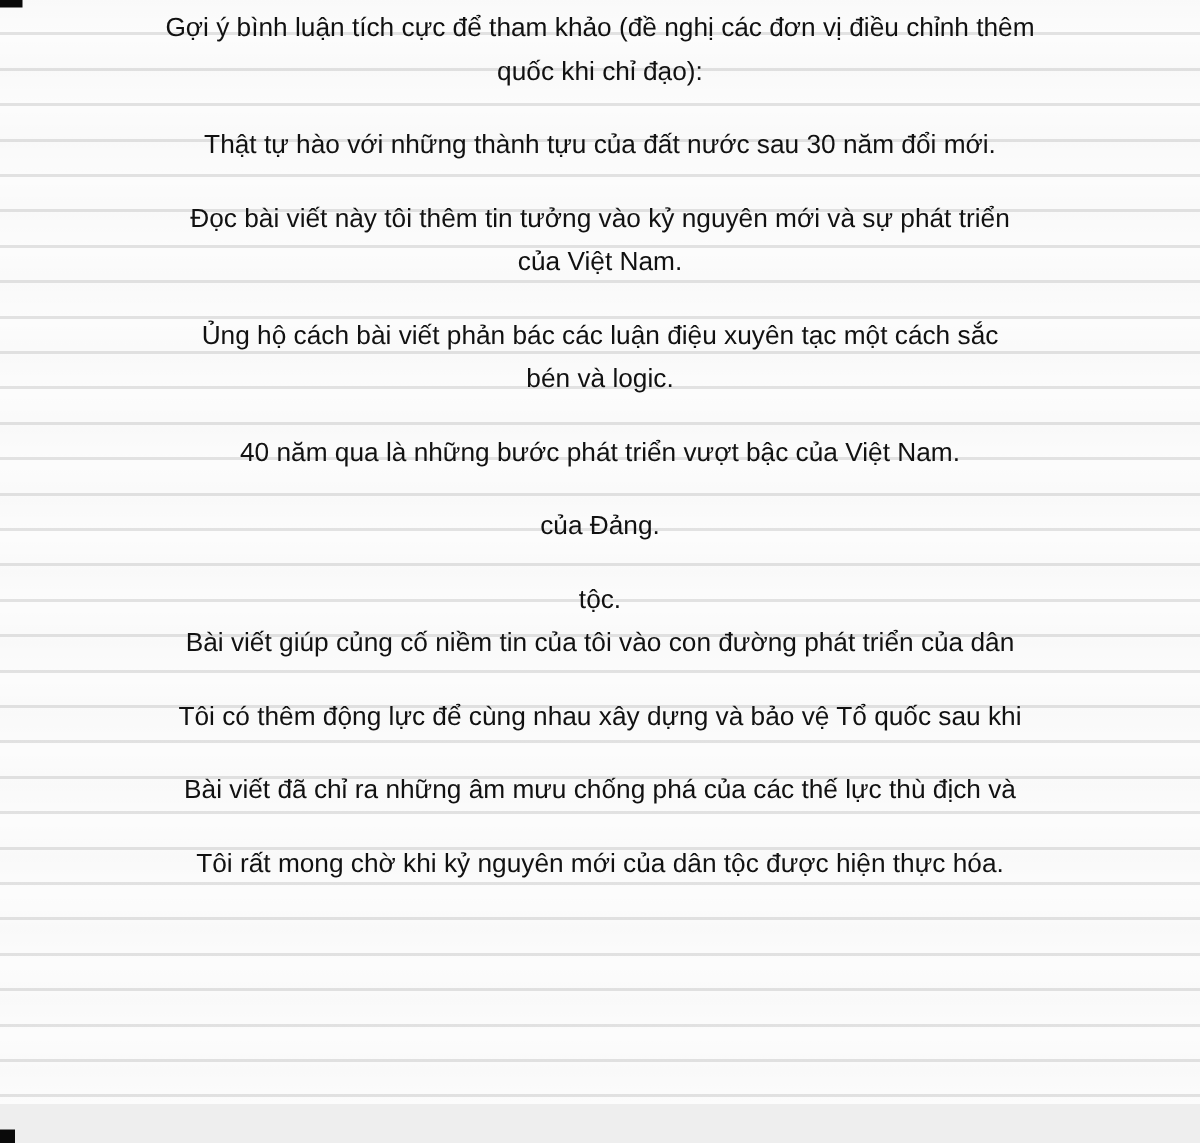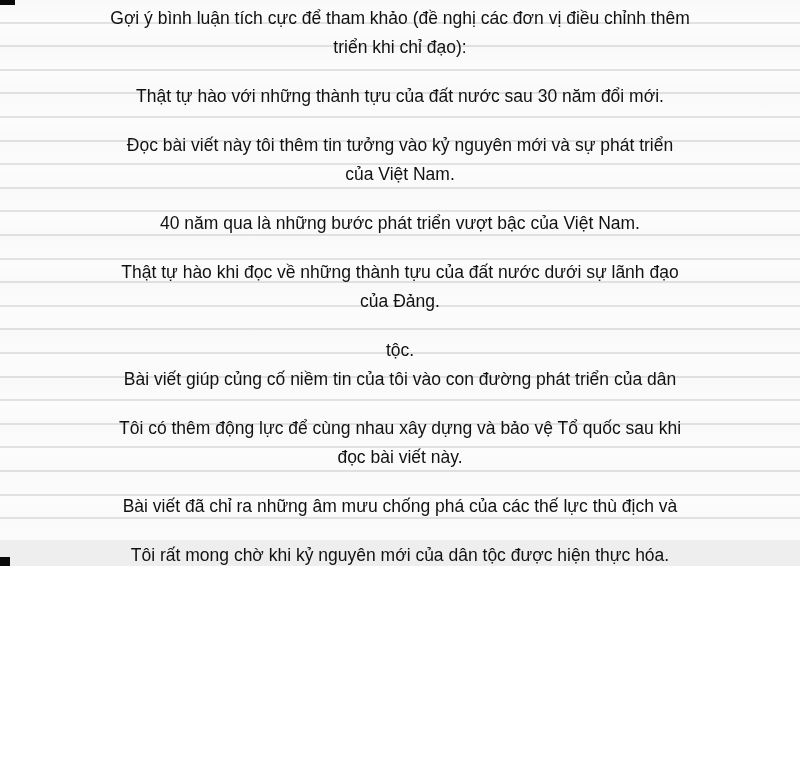--- a/index.html
+++ b/index.html
@@ -8,21 +8,21 @@
   }
   body {
     width: 800px;
     height: 762px;
     overflow: hidden;
     font-family: "Liberation Sans", sans-serif;
   }
   .page {
     position: relative;
     width: 800px;
-    height: 566px;
+    height: 762px;
     background-color: #fcfcfc;
     
     background-image:
       repeating-linear-gradient(
         to bottom,
         rgba(0,0,0,0.012) 0px,
         rgba(0,0,0,0.0) 23.8px,
         rgba(0,0,0,0.012) 47.6px
       ),
       repeating-linear-gradient(
@@ -80,43 +80,45 @@
   }
 </style>
 </head>
 <body>
 
 <div class="page">
   <div class="bottom-band"></div>
   <div class="doc">
       <p>
         <span class="line">Gợi ý bình luận tích cực để tham khảo (đề nghị các đơn vị điều chỉnh thêm</span>
-        <span class="line">triển khi chỉ đạo):</span>
+        <span class="line">quốc khi chỉ đạo):</span>
       </p>
       <p>
         <span class="line">Thật tự hào với những thành tựu của đất nước sau 30 năm đổi mới.</span>
       </p>
       <p>
         <span class="line">Đọc bài viết này tôi thêm tin tưởng vào kỷ nguyên mới và sự phát triển</span>
         <span class="line">của Việt Nam.</span>
       </p>
       <p>
+        <span class="line">Ủng hộ cách bài viết phản bác các luận điệu xuyên tạc một cách sắc</span>
+        <span class="line">bén và logic.</span>
+      </p>
+      <p>
         <span class="line">40 năm qua là những bước phát triển vượt bậc của Việt Nam.</span>
       </p>
       <p>
-        <span class="line">Thật tự hào khi đọc về những thành tựu của đất nước dưới sự lãnh đạo</span>
         <span class="line">của Đảng.</span>
       </p>
       <p>
         <span class="line">tộc.</span>
         <span class="line">Bài viết giúp củng cố niềm tin của tôi vào con đường phát triển của dân</span>
       </p>
       <p>
         <span class="line">Tôi có thêm động lực để cùng nhau xây dựng và bảo vệ Tổ quốc sau khi</span>
-        <span class="line">đọc bài viết này.</span>
       </p>
       <p>
         <span class="line">Bài viết đã chỉ ra những âm mưu chống phá của các thế lực thù địch và</span>
       </p>
       <p>
         <span class="line">Tôi rất mong chờ khi kỷ nguyên mới của dân tộc được hiện thực hóa.</span>
       </p>
     </div>
   <div class="corner-mark-top"></div>
   <div class="corner-mark-bottom"></div>

